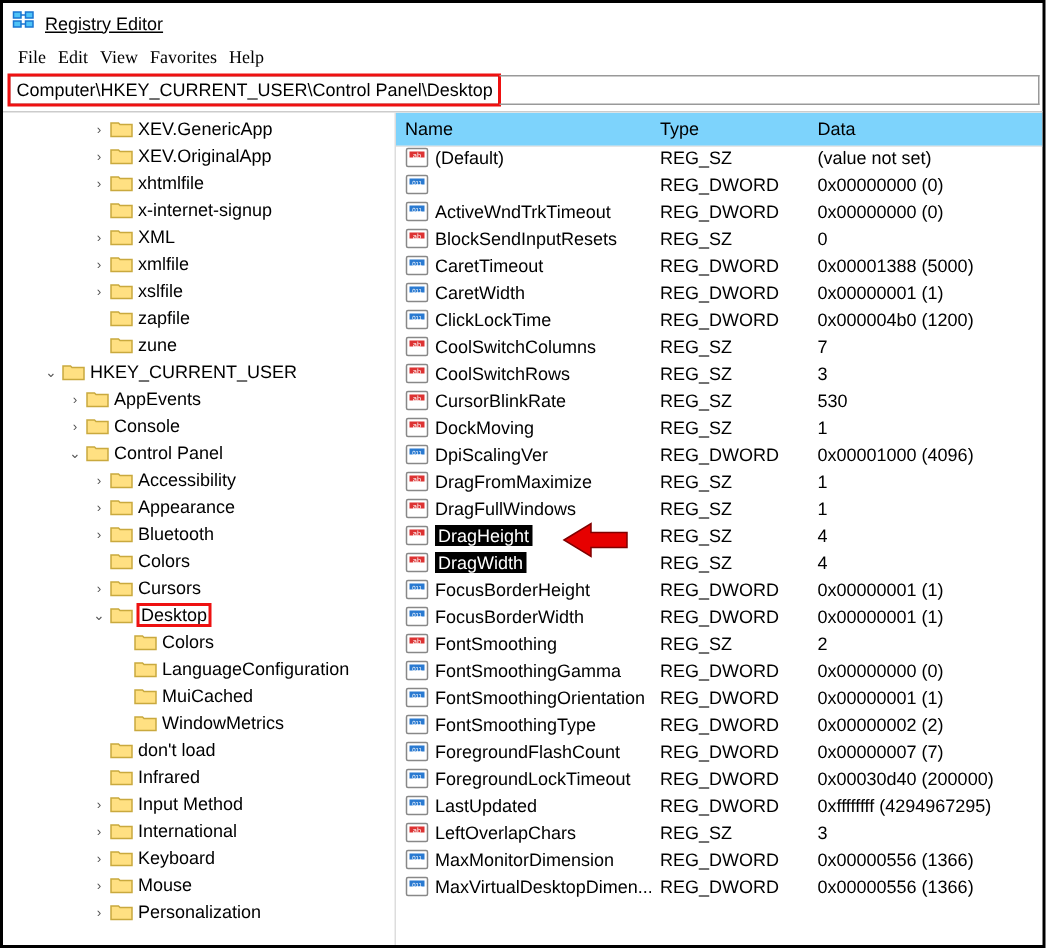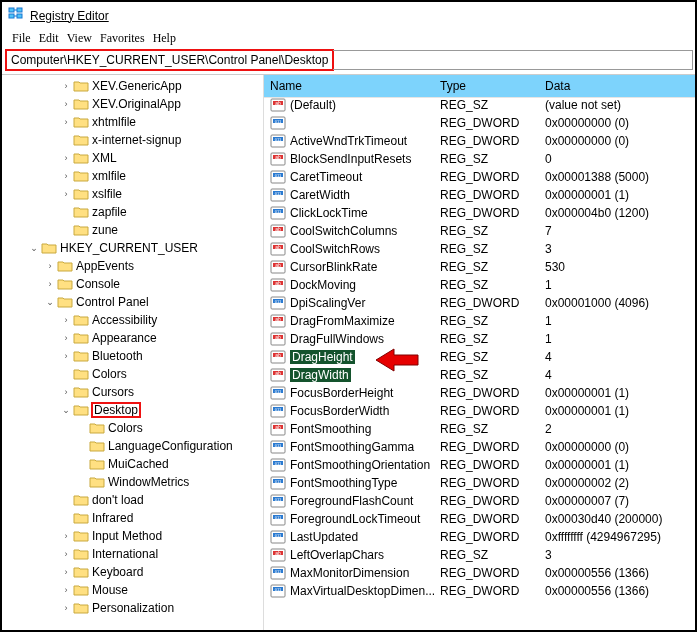--- a/index.html
+++ b/index.html
@@ -102,21 +102,21 @@
     display:flex;
     align-items:flex-start;
     height: 18px;
   }
   .lv-row .cell { padding: 0 6px; white-space:nowrap; overflow:hidden; }
   .lv-row .cell.name { width: 170px; display:flex; align-items:center; gap:4px;}
   .lv-row .cell.type { width: 105px; }
   .lv-row .cell.data { flex:1; }
   .val-icon { width:16px; height:14px; display:inline-block; flex-shrink:0;}
   .sel {  }
-  .sel .name-text { background:#14532d; color:#fff; padding:0 2px; }
+  .sel .name-text { background:#000000; color:#fff; padding:0 2px; }
   .arrow-annot {
     position:absolute;
   }
   .arrow-annot svg { width:46px; height:26px; }
   ::-webkit-scrollbar { width:16px; }
   ::-webkit-scrollbar-track { background:#f0f0f0; }
   ::-webkit-scrollbar-thumb { background:#c5c5c5; }
 </style>
 </head>
 <body>

